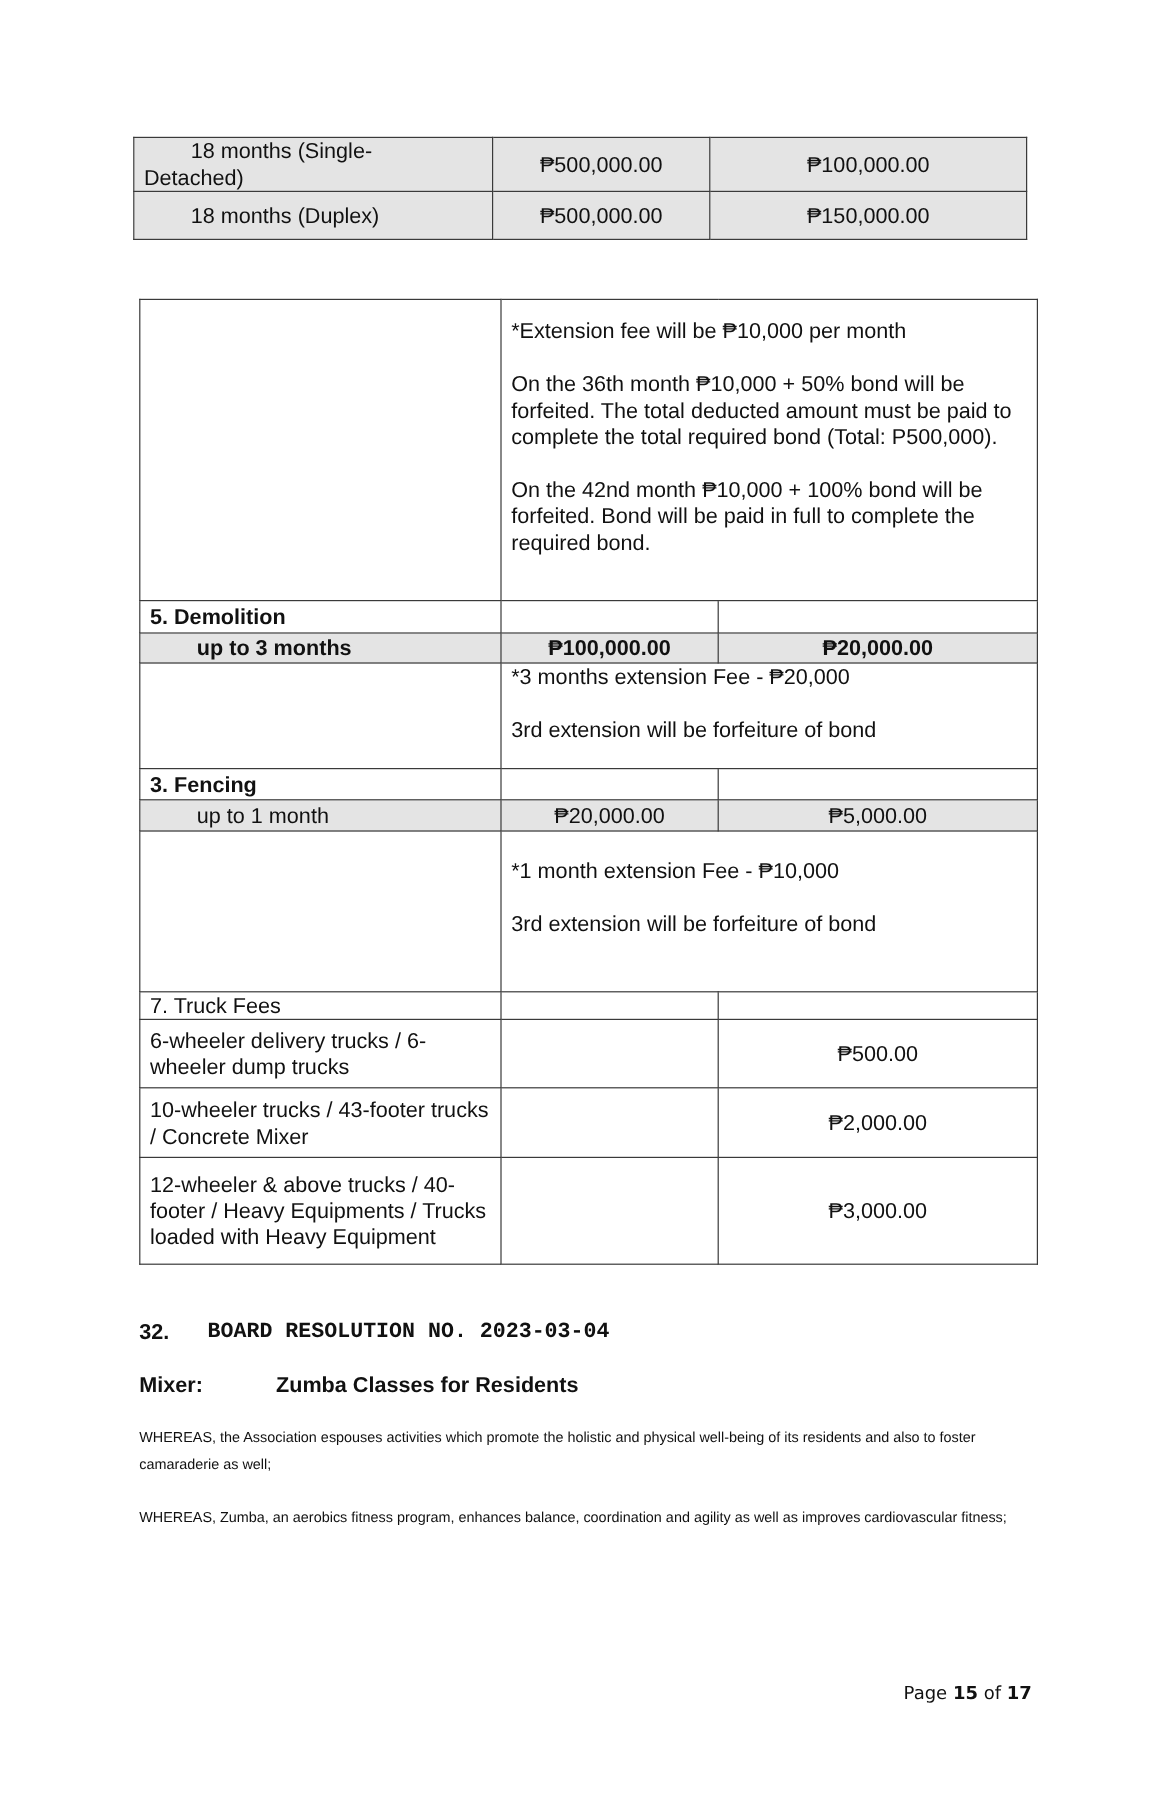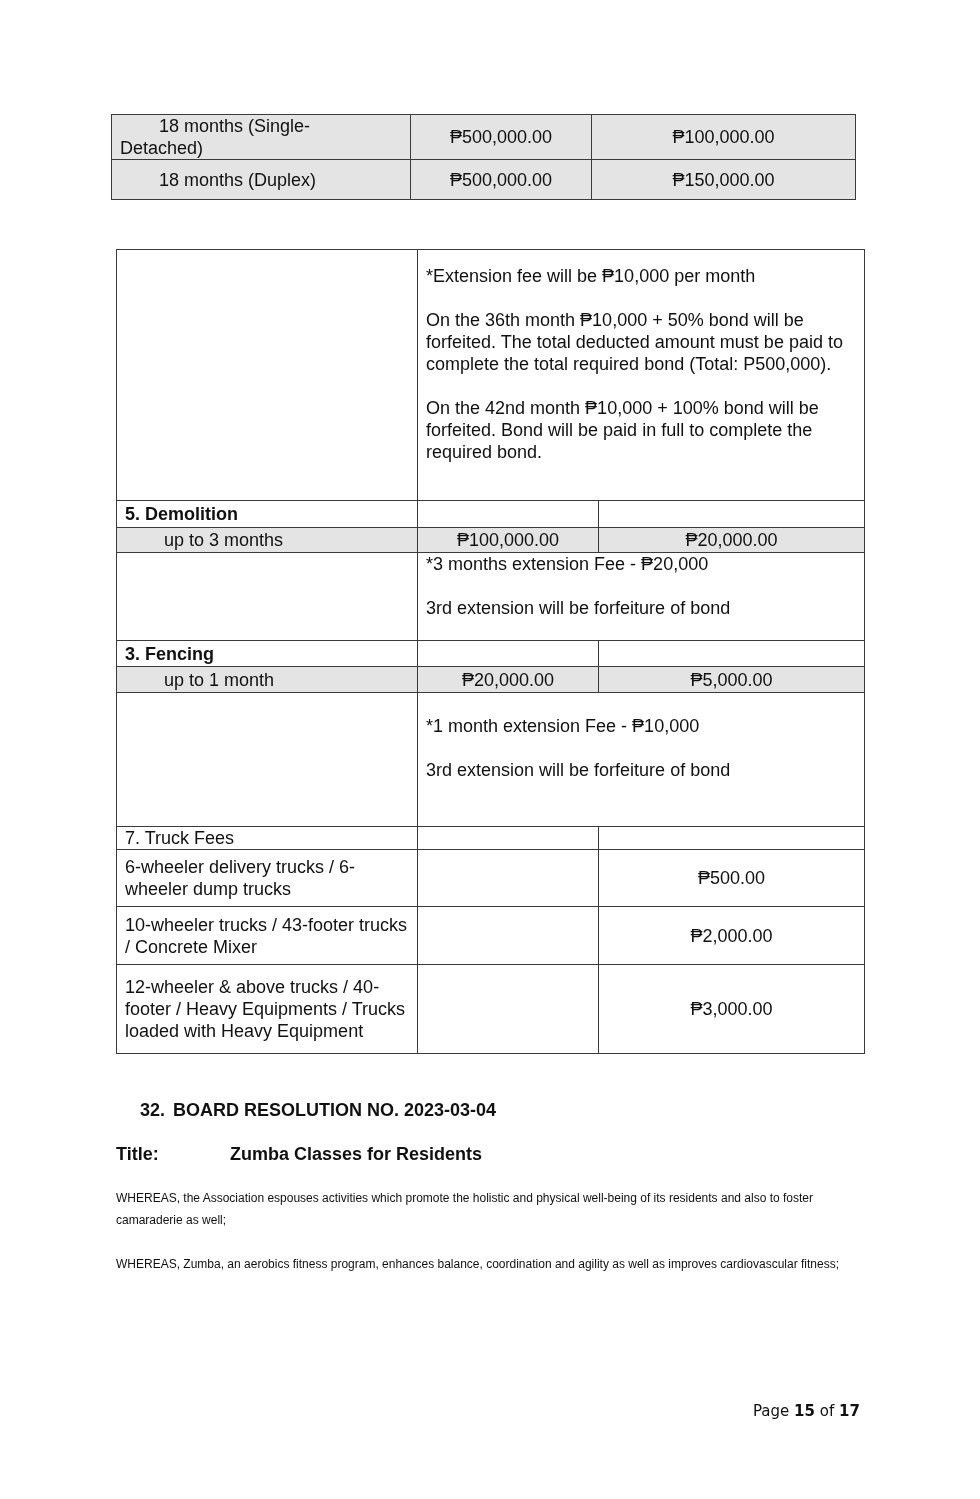--- a/index.html
+++ b/index.html
@@ -61,21 +61,21 @@
       <p>On the 36th month ₱10,000 + 50% bond will be forfeited. The total deducted amount must be paid to complete the total required bond (Total: P500,000).</p>
       <p>On the 42nd month ₱10,000 + 100% bond will be forfeited.  Bond will be paid in full to complete the required bond.</p>
     </td>
   </tr>
 
   <tr style="height:27px;">
     <td class="bold">5. Demolition</td>
     <td></td>
     <td></td>
   </tr>
-  <tr class="gray" style="height:25px;">
+  <tr class="gray" style="height:25px;font-weight:bold;">
     <td class="indent">up to 3 months</td>
     <td class="center">₱100,000.00</td>
     <td class="center">₱20,000.00</td>
   </tr>
   <tr style="height:88px;">
     <td></td>
     <td colspan="2" class="note" style="padding-top:0px;">
       <p>*3 months extension Fee - ₱20,000</p>
       <p>3rd extension will be forfeiture of bond</p>
     </td>
@@ -115,24 +115,24 @@
     <td class="center">₱2,000.00</td>
   </tr>
   <tr style="height:89px;">
     <td>12-wheeler &amp; above trucks / 40-footer / Heavy Equipments / Trucks loaded with Heavy Equipment</td>
     <td></td>
     <td class="center">₱3,000.00</td>
   </tr>
 </tbody>
   </table>
 
-<div class="abs heading" style="left:116px; top:1100px;margin-left:24px;">32.</div>
-<div class="abs heading" style="left:173px; top:1100px;">BOARD RESOLUTION NO. 2023-03-04</div>
+<div class="abs heading" style="left:116px; top:1100px;">32.</div>
+<div class="abs heading" style="left:173px; top:1100px;font-family:Liberation Mono, monospace;">BOARD RESOLUTION NO. 2023-03-04</div>
 
-<div class="abs heading" style="left:116px; top:1144px;">Title:</div>
+<div class="abs heading" style="left:116px; top:1144px;">Mixer:</div>
 <div class="abs heading" style="left:230px; top:1144px;">Zumba Classes for Residents</div>
 
 <div class="abs para" style="left:116px; top:1187px;">WHEREAS, the Association espouses activities which promote the holistic and physical well-being of its residents and also to foster camaraderie as well;</div>
 <div class="abs para" style="left:116px; top:1253px;">WHEREAS, Zumba, an aerobics fitness program, enhances balance, coordination and agility as well as improves cardiovascular fitness;</div>
 
 <div class="abs footer" style="left:753px; top:1402px;">
   <span>Page</span>
   <b>15</b>
   <span>of</span>
   <b>17</b>

